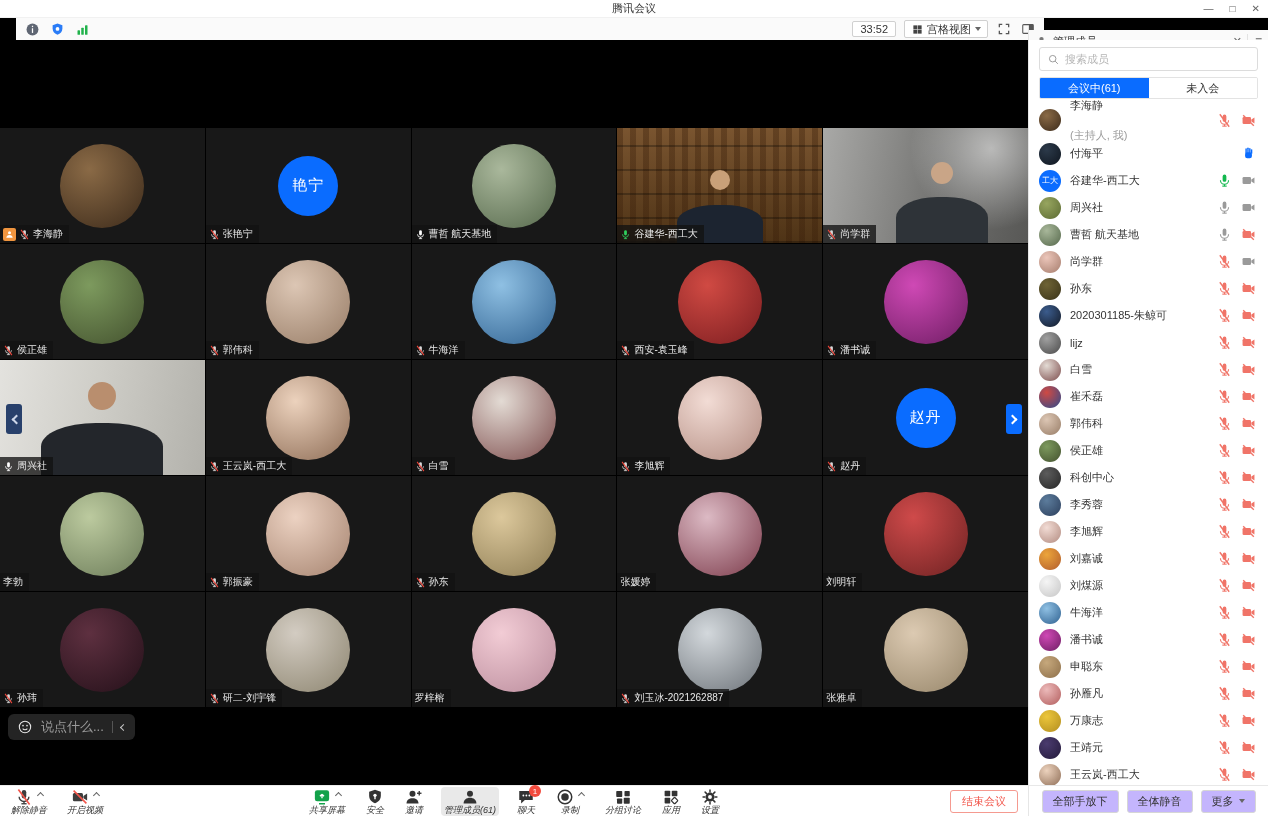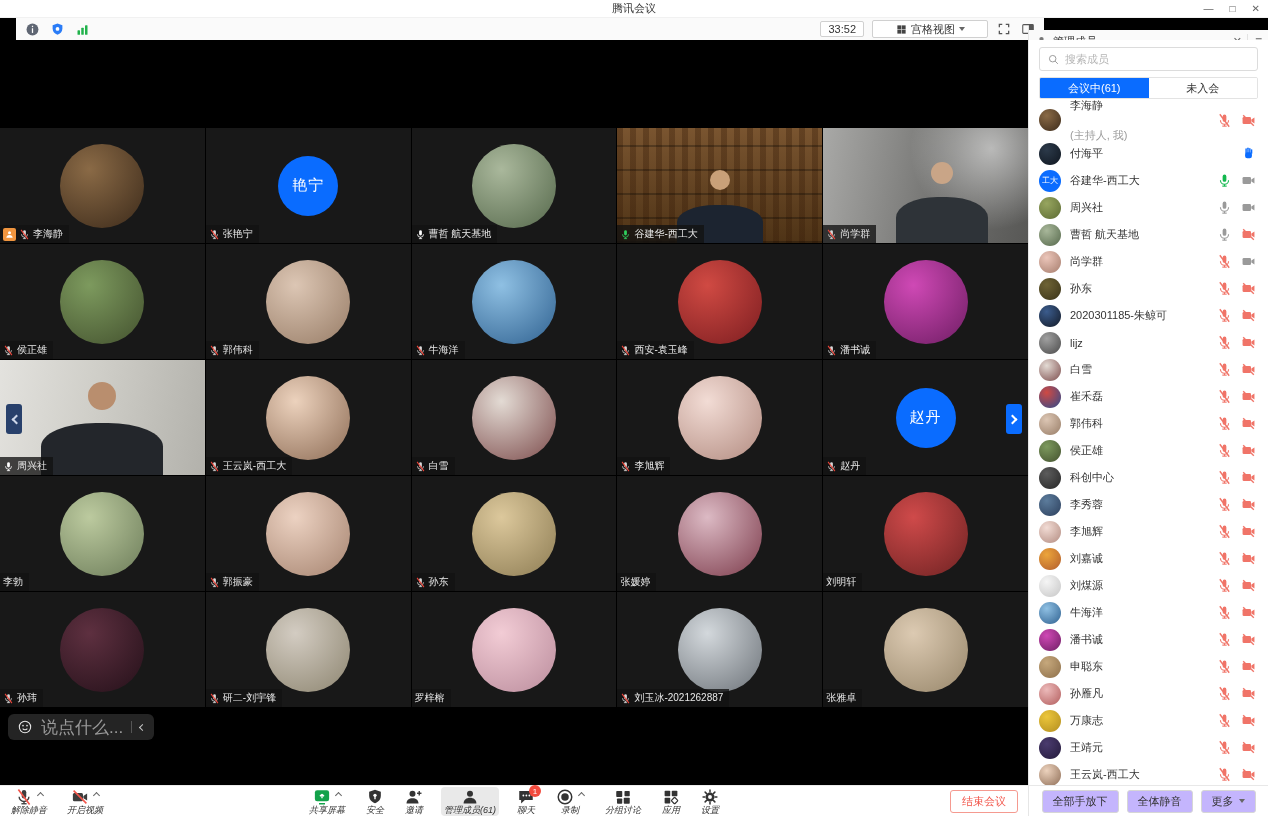--- a/index.html
+++ b/index.html
@@ -14,21 +14,21 @@
     align-items:center; color:#666; font-size:10px; }
   .win-controls span { cursor:default; line-height:18px; }
 
   
   .toolbar { position:absolute; top:18px; left:16px; width:1028px; height:22px; background:#fafafa;
     display:flex; align-items:center; padding:0 8px; }
   .tb-left { display:flex; gap:9px; align-items:center; }
   .tb-right { margin-left:auto; display:flex; gap:8px; align-items:center; }
   .icon16 { width:16px; height:16px; display:inline-flex; align-items:center; justify-content:center; }
   .timer { border:1px solid #d0d0d0; border-radius:2px; padding:1px 7px; font-size:11px; color:#333; background:#fff; }
-  .view-btn { border:1px solid #d0d0d0; border-radius:2px; padding:1px 22px; display:flex; align-items:center;
+  .view-btn { border:1px solid #d0d0d0; border-radius:2px; padding:1px 6px; display:flex; align-items:center;
     gap:4px; font-size:11px; color:#333; background:#fff; height:18px; }
   .caret-down { width:0; height:0; border-left:3.5px solid transparent; border-right:3.5px solid transparent;
     border-top:4px solid #666; display:inline-block; }
 
   
   .panel-header { position:absolute; top:30px; left:1028px; width:240px; height:22px; background:#fafafa;
     border-left:1px solid #e6e6e6; display:flex; align-items:center; gap:5px; padding:0 6px; font-size:11px; color:#333; }
   .ph-right { margin-left:auto; display:flex; gap:8px; align-items:center; color:#666; font-size:11px; }
   .ph-menu { border-left:1px solid #e3e3e3; padding-left:7px; color:#666; font-size:12px; }
 
@@ -54,21 +54,21 @@
     linear-gradient(#7a5530,#4e3316); }
   .scene-office { background:
     radial-gradient(circle at 82% 18%, rgba(255,255,255,.55), transparent 42%),
     linear-gradient(100deg,#a9a9a7,#6f6f6d 60%,#585856); }
   .scene-room { background: linear-gradient(100deg,#e3e2de 0%,#cfcec8 45%,#b2b1ab 100%); }
   .sil { position:absolute; left:50%; transform:translateX(-50%); }
   .sil-head { border-radius:50%; }
   .sil-body { border-radius:45% 45% 0 0; }
 
   .chat-pill { position:absolute; left:8px; top:674px; height:26px; background:rgba(38,38,38,.94);
-    border-radius:6px; display:flex; align-items:center; padding:0 9px; gap:8px; color:#9a9a9a; font-size:17px; }
+    border-radius:6px; display:flex; align-items:center; padding:0 9px; gap:8px; color:#9a9a9a; font-size:13px; }
   .chat-divider { width:1px; height:12px; background:#555; }
   .chev { display:inline-block; width:7px; height:7px; }
   .chev-l { border-left:2px solid #cdd6e8; border-bottom:2px solid #cdd6e8; transform:rotate(45deg); margin-left:4px; }
   .chev-r { border-left:2px solid #fff; border-bottom:2px solid #fff; transform:rotate(-135deg); margin-right:4px; }
   .chev-sm { display:inline-block; width:5px; height:5px; border-left:1.5px solid #c8c8c8;
     border-bottom:1.5px solid #c8c8c8; transform:rotate(45deg); }
   .page-left { position:absolute; left:6px; top:364px; width:16px; height:30px; background:#28406b;
     border-radius:3px; display:flex; align-items:center; justify-content:center; }
   .page-right { position:absolute; right:6px; top:364px; width:16px; height:30px; background:#0a6cff;
     border-radius:3px; display:flex; align-items:center; justify-content:center; }

